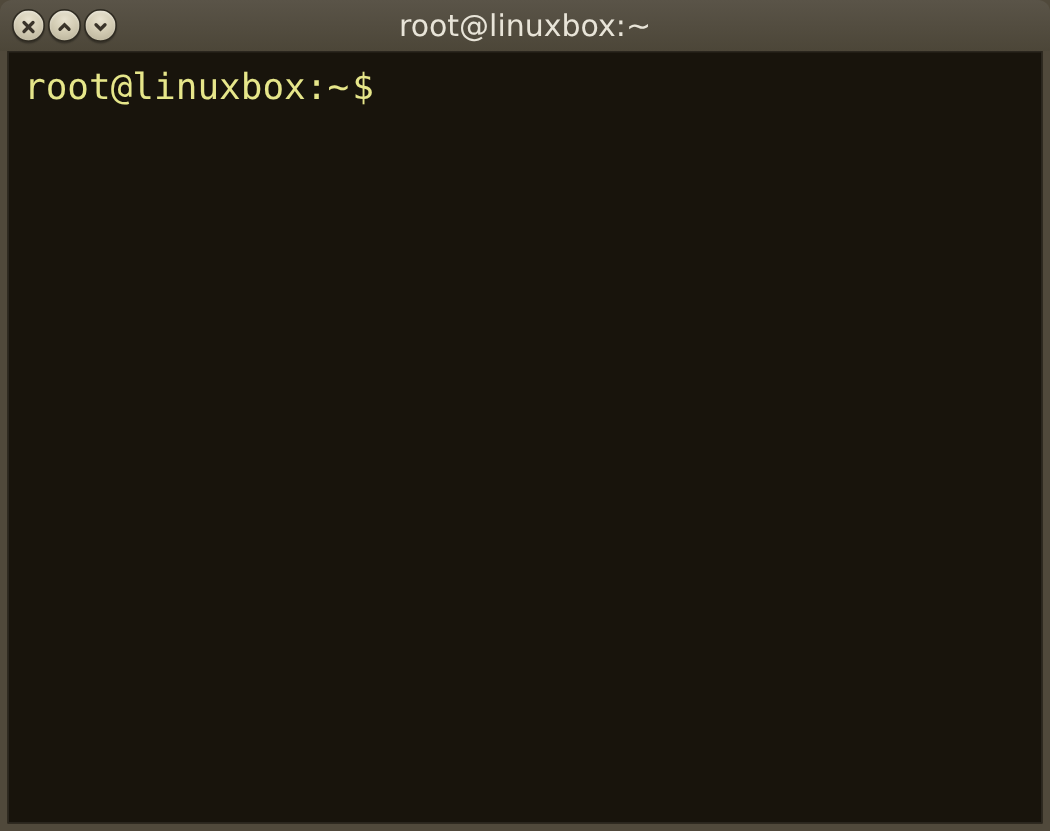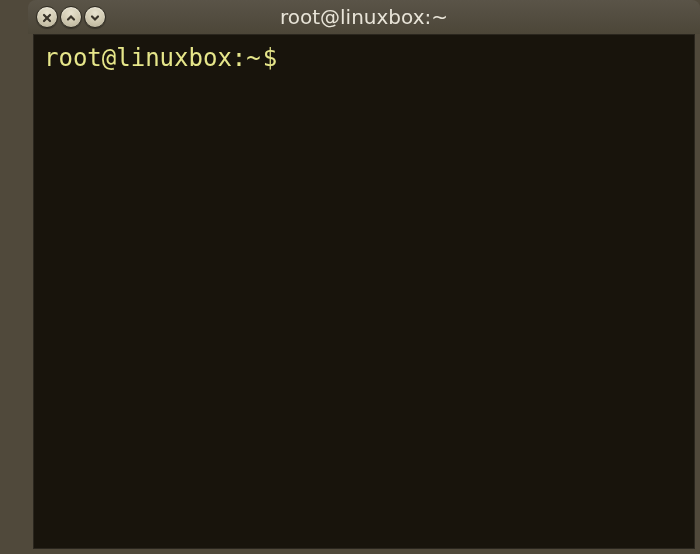--- a/index.html
+++ b/index.html
@@ -13,21 +13,20 @@
       background: #50493b;
       font-family: "DejaVu Sans", "Liberation Sans", sans-serif;
       overflow: hidden;
     }
     .window {
       width: 100%;
       height: 100%;
       display: flex;
       flex-direction: column;
       border-radius: 8px 8px 0 0;
-      padding-left: 28px;
     }
     .titlebar {
       height: 34px;
       background: linear-gradient(to bottom, #5a5448 0%, #4c4638 100%);
       display: flex;
       align-items: center;
       padding: 0 8px;
       border-radius: 8px 8px 0 0;
       position: relative;
     }

